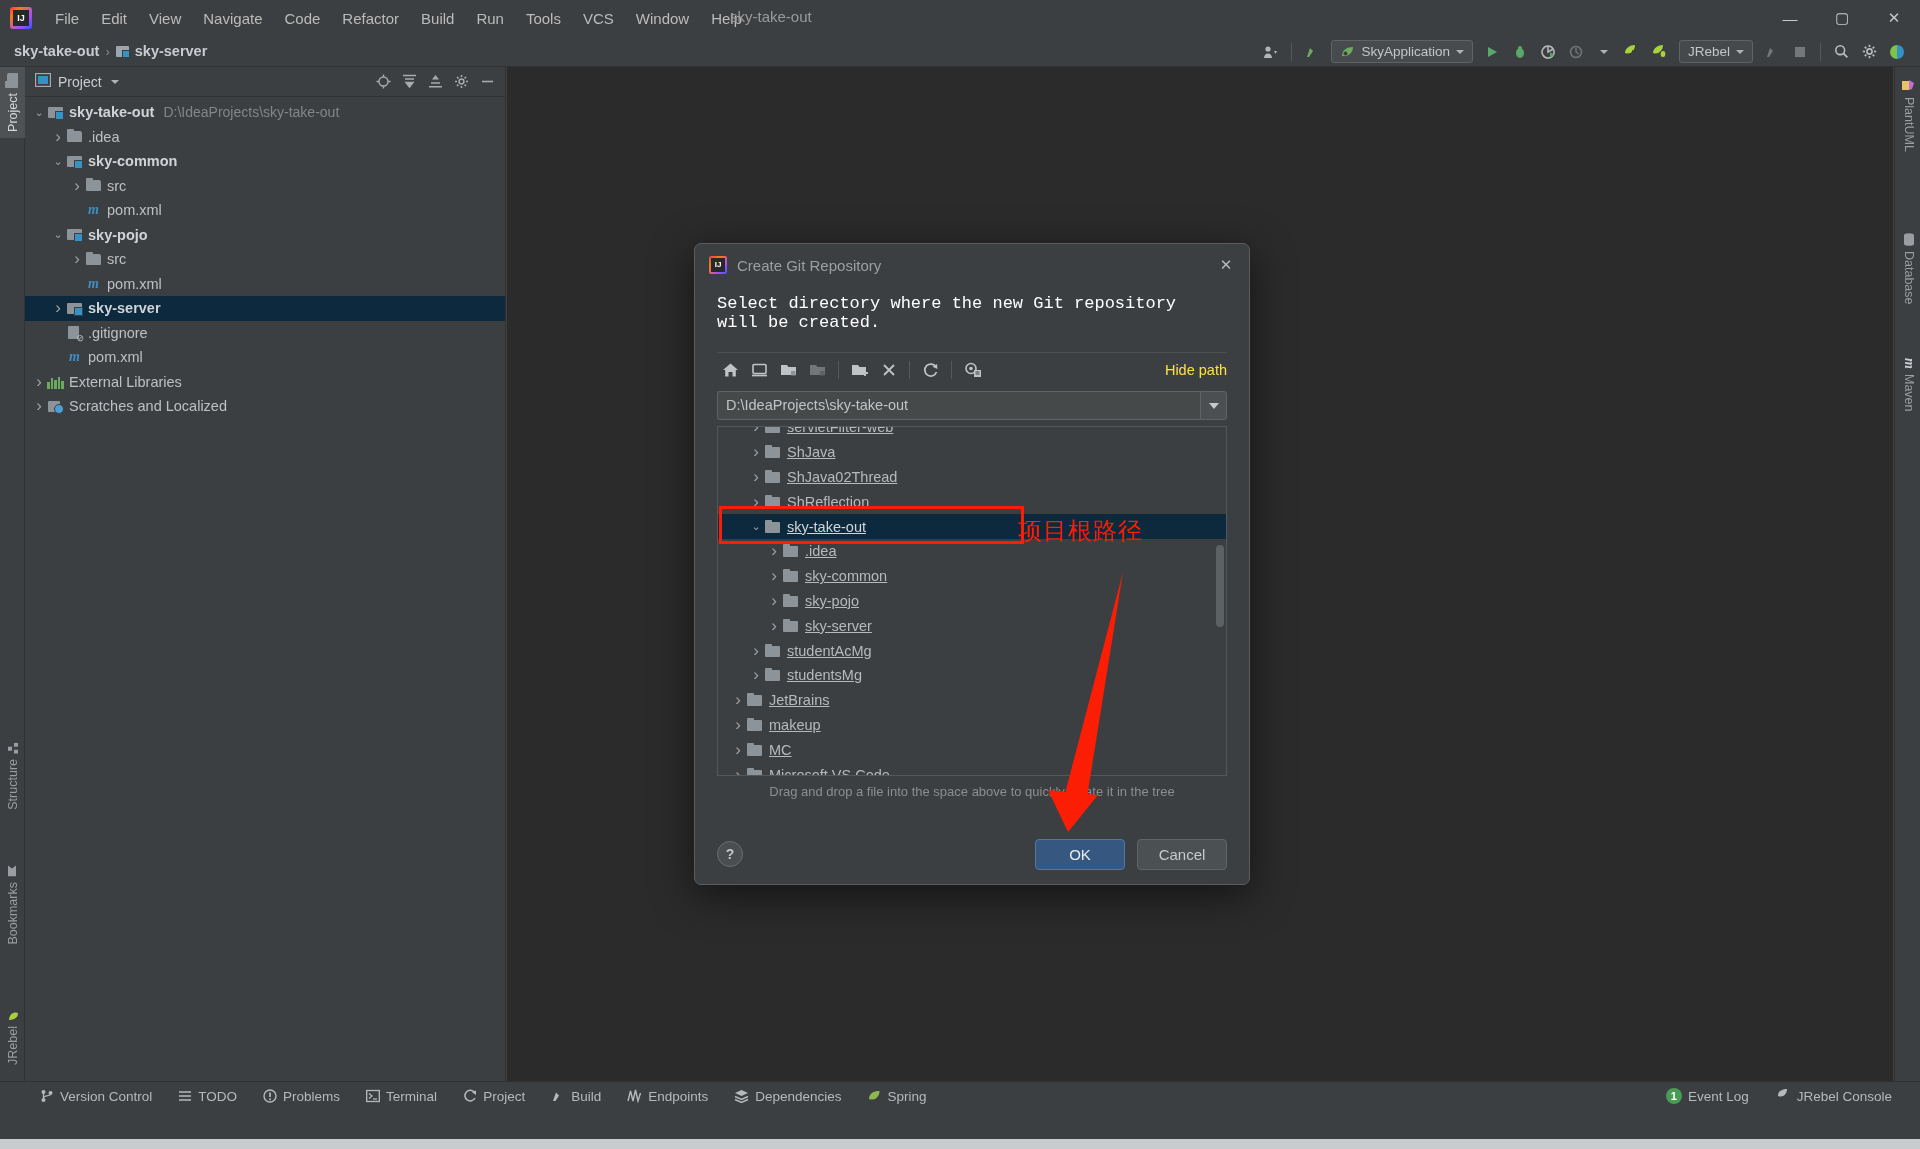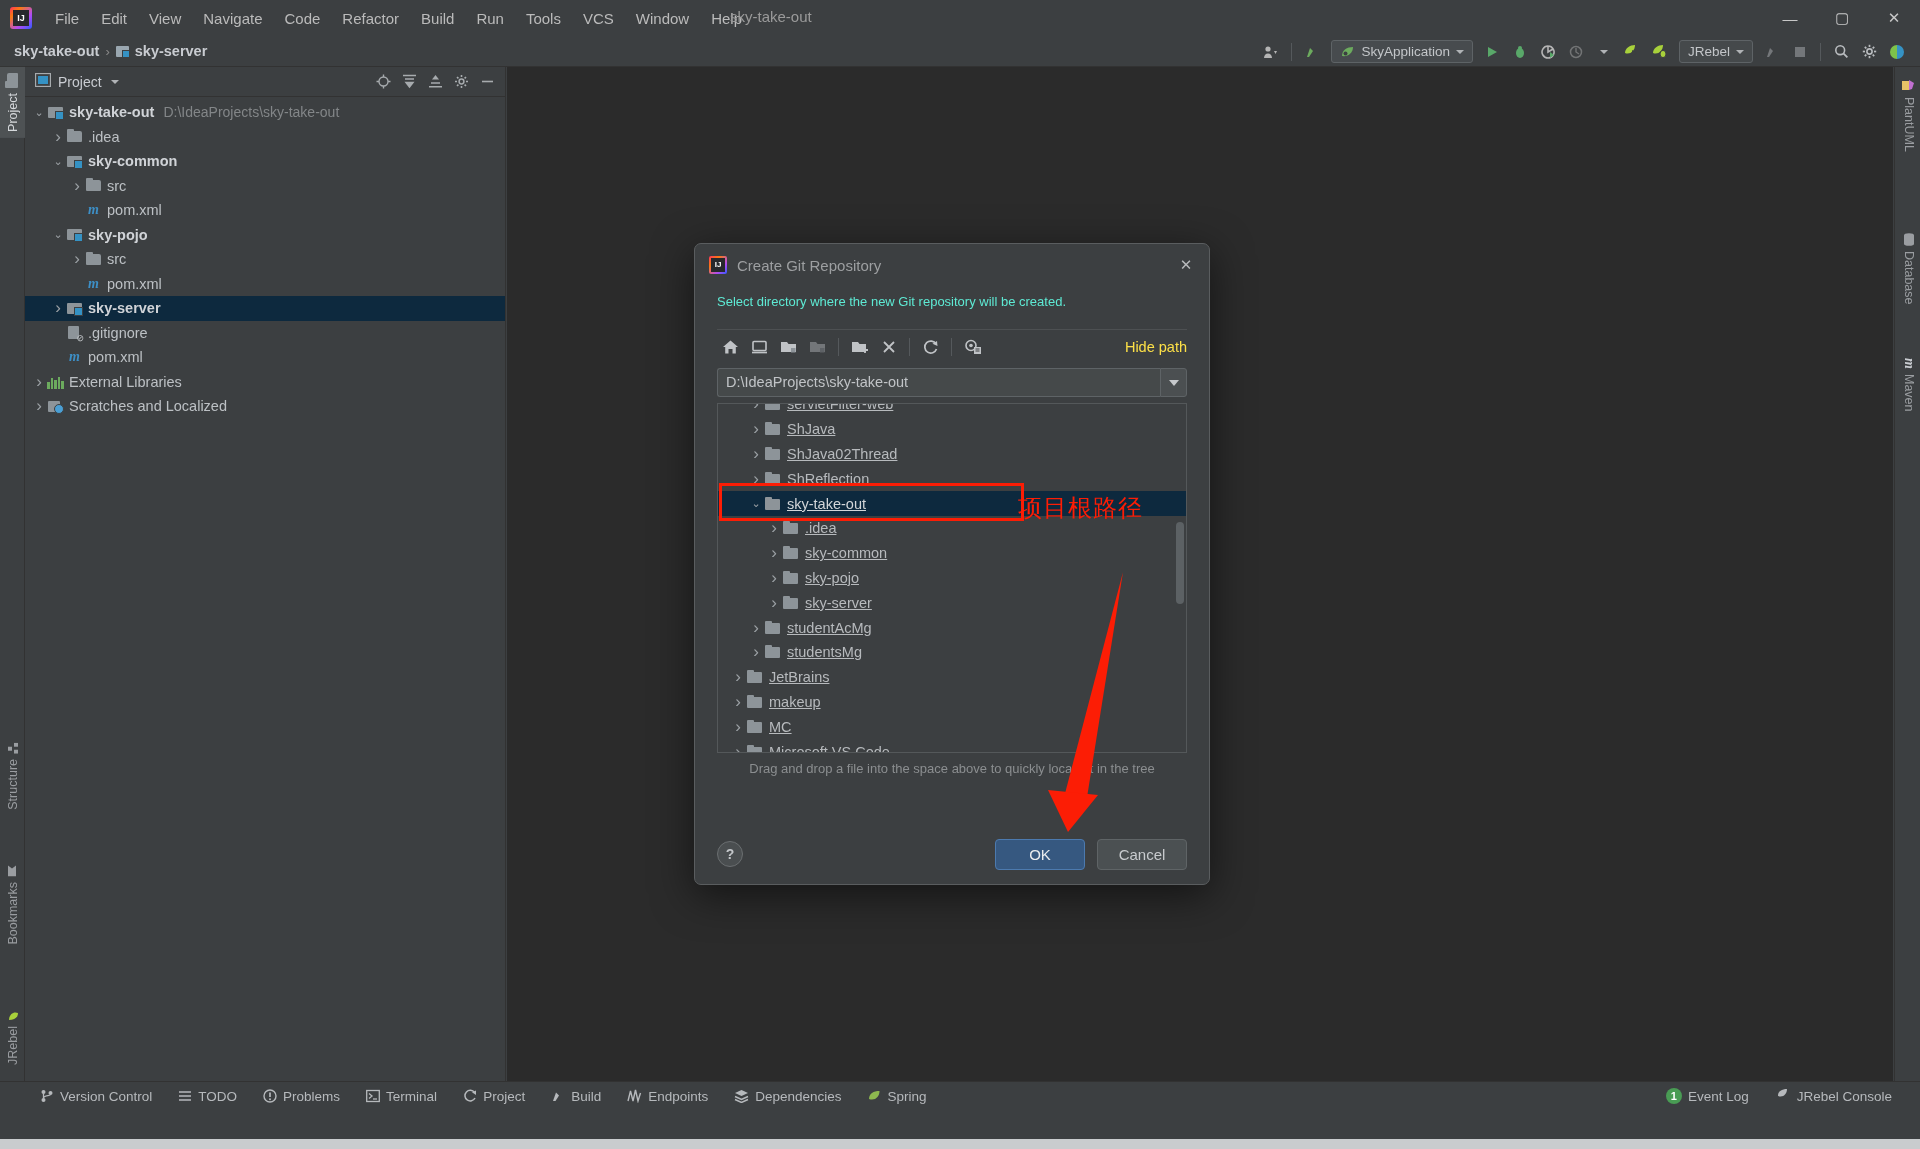--- a/index.html
+++ b/index.html
@@ -168,42 +168,42 @@
   }
 
   
   .editor-area {
     position: absolute; left: 507px; top: 67px; right: 27px; bottom: 68px;
     background: #2b2b2b;
   }
 
   
   .dialog {
-    position: absolute; left: 694px; top: 243px; width: 516px; height: 642px;
+    position: absolute; left: 694px; top: 243px; width: 556px; height: 642px;
     background: #3c3f41; border: 1px solid #5a5d5f; border-radius: 7px;
     box-shadow: 0 10px 40px rgba(0,0,0,.55);
   }
   .dlg-title-bar {
     height: 42px; display: flex; align-items: center; padding: 0 12px 0 14px;
   }
   .dlg-ico {
     width: 18px; height: 18px; margin-right: 10px; flex:none; position:relative;
     background: linear-gradient(135deg,#fe315d 0%,#f97a12 30%,#b24bf3 70%,#2d5bff 100%);
     border-radius: 2px;
   }
   .dlg-ico::after {
     content:"IJ"; position:absolute; left:2px; top:2px; width:14px; height:14px;
     background:#27282c; color:#fff; font-size:8px; line-height:14px; text-align:center; font-weight:bold;
   }
   .dlg-title { color: #9d9fa1; font-size: 15px; }
   .dlg-close {
     margin-left: auto; width: 22px; height: 22px; display:flex; align-items:center;
     justify-content:center; color:#b8babc; font-size:15px; border-radius:3px;
   }
-  .dlg-desc { color: #5eead4; font-size: 13px; padding: 8px 22px 0 22px; }
+  .dlg-desc { color: #ffffff; font-size: 17px; padding: 8px 22px 0 22px; font-family: Liberation Mono, monospace; }
 
   .dlg-toolbar {
     margin: 20px 22px 0 22px; height: 30px; display: flex; align-items: center; gap: 2px;
     border-top: 1px solid #4d5052;
     padding-top: 4px;
   }
   .dt-ico {
     width: 27px; height: 25px; display:flex; align-items:center; justify-content:center;
     color:#c0c3c6; border-radius:3px;
   }

